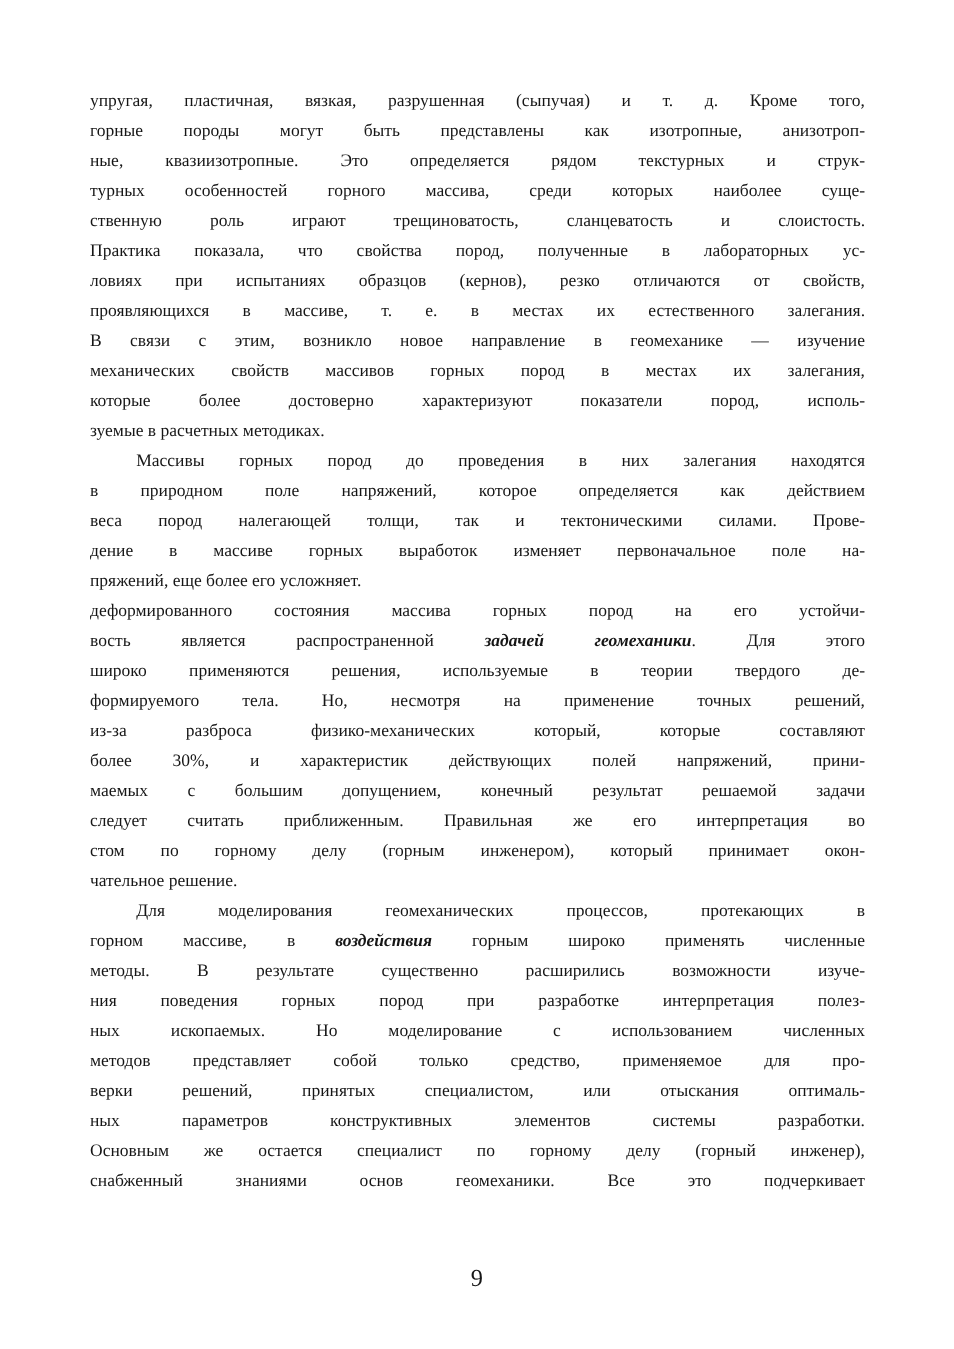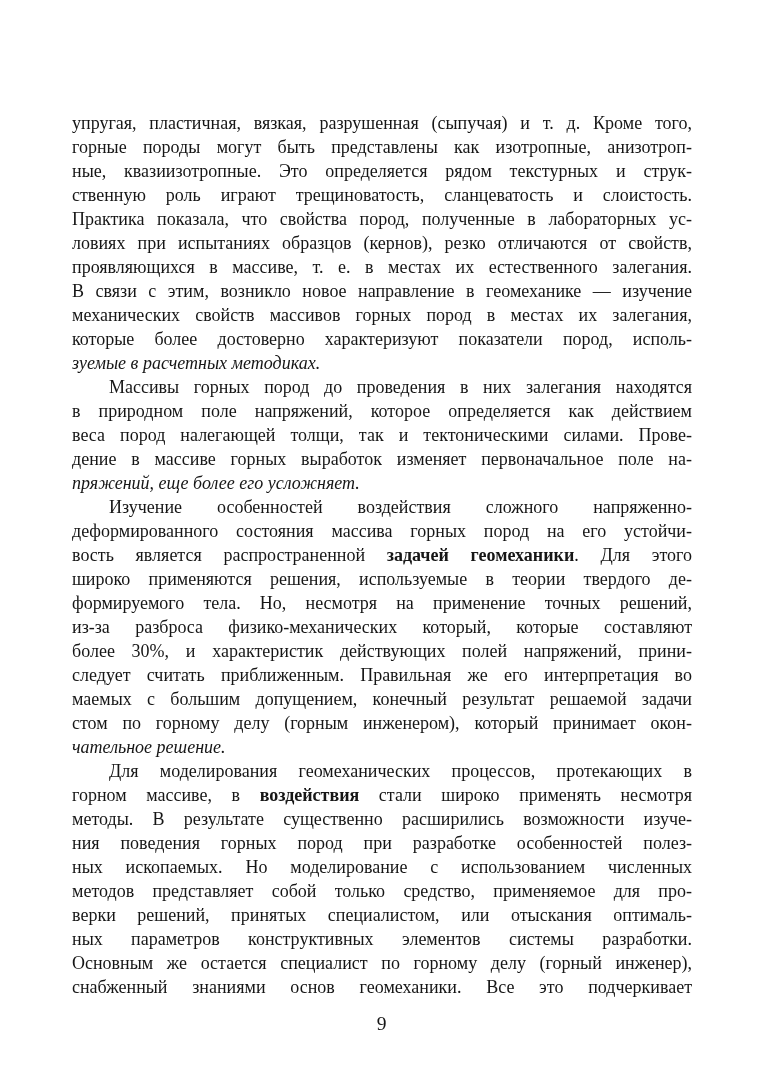--- a/index.html
+++ b/index.html
@@ -14,95 +14,94 @@
     background: #ffffff;
     overflow: hidden;
     font-family: "Liberation Serif", "DejaVu Serif", serif;
     color: #161616;
   }
   .text-block {
     position: absolute;
     left: 72px;
     top: 70px;
     width: 620px;
-    font-size: 18px;
+    font-size: 14px;
     line-height: 24px;
-    margin-top: 41px;
   }
   .paragraph { margin: 0; padding: 0; }
   .line {
     height: 24px;
     overflow: hidden;
     text-align: justify;
     text-align-last: justify;
     white-space: normal;
   }
   .line.end {
     text-align-last: left;
-    font-style: italic;
   }
   .line.indent {
     text-indent: 37px;
   }
   .bi {
     font-weight: bold;
+    font-style: italic;
   }
   .folio {
     position: absolute;
     left: 0;
     top: 1012px;
     width: 763px;
     text-align: center;
     font-size: 19.5px;
     line-height: 24px;
   }
 </style>
 </head>
 <body>
 
 <div class="page">
   <div class="text-block" id="text-block">
       <div class="paragraph">
         <div class="line"><span>упругая, пластичная, вязкая, разрушенная (сыпучая) и т. д. Кроме того,</span></div>
         <div class="line"><span>горные породы могут быть представлены как изотропные, анизотроп-</span></div>
         <div class="line"><span>ные, квазиизотропные. Это определяется рядом текстурных и струк-</span></div>
+        <div class="line"><span>турных особенностей горного массива, среди которых наиболее суще-</span></div>
         <div class="line"><span>ственную роль играют трещиноватость, сланцеватость и слоистость.</span></div>
         <div class="line"><span>Практика показала, что свойства пород, полученные в лабораторных ус-</span></div>
         <div class="line"><span>ловиях при испытаниях образцов (кернов), резко отличаются от свойств,</span></div>
         <div class="line"><span>проявляющихся в массиве, т. е. в местах их естественного залегания.</span></div>
         <div class="line"><span>В связи с этим, возникло новое направление в геомеханике — изучение</span></div>
         <div class="line"><span>механических свойств массивов горных пород в местах их залегания,</span></div>
         <div class="line"><span>которые более достоверно характеризуют показатели пород, исполь-</span></div>
         <div class="line end"><span>зуемые в расчетных методиках.</span></div>
       </div>
       <div class="paragraph">
         <div class="line indent"><span>Массивы горных пород до проведения в них залегания находятся</span></div>
         <div class="line"><span>в природном поле напряжений, которое определяется как действием</span></div>
         <div class="line"><span>веса пород налегающей толщи, так и тектоническими силами. Прове-</span></div>
         <div class="line"><span>дение в массиве горных выработок изменяет первоначальное поле на-</span></div>
         <div class="line end"><span>пряжений, еще более его усложняет.</span></div>
       </div>
       <div class="paragraph">
-        <div class="line indent"><span>Изучение особенностей воздействия сложного напряженно-</span></div>
         <div class="line"><span>деформированного состояния массива горных пород на его устойчи-</span></div>
         <div class="line"><span>вость является распространенной </span><span class="bi">задачей геомеханики</span><span>. Для этого</span></div>
         <div class="line"><span>широко применяются решения, используемые в теории твердого де-</span></div>
         <div class="line"><span>формируемого тела. Но, несмотря на применение точных решений,</span></div>
         <div class="line"><span>из-за разброса физико-механических который, которые составляют</span></div>
         <div class="line"><span>более 30%, и характеристик действующих полей напряжений, прини-</span></div>
+        <div class="line"><span>маемых с большим допущением, конечный результат решаемой задачи</span></div>
         <div class="line"><span>следует считать приближенным. Правильная же его интерпретация во</span></div>
-        <div class="line"><span>маемых с большим допущением, конечный результат решаемой задачи</span></div>
         <div class="line"><span>стом по горному делу (горным инженером), который принимает окон-</span></div>
         <div class="line end"><span>чательное решение.</span></div>
       </div>
       <div class="paragraph">
         <div class="line indent"><span>Для моделирования геомеханических процессов, протекающих в</span></div>
-        <div class="line"><span>горном массиве, в </span><span class="bi">воздействия</span><span> стали широко применять несмотря</span></div>
+        <div class="line"><span>горном массиве, в </span><span class="bi">воздействия</span><span> горным широко применять численные</span></div>
         <div class="line"><span>методы. В результате существенно расширились возможности изуче-</span></div>
-        <div class="line"><span>ния поведения горных пород при разработке особенностей полез-</span></div>
+        <div class="line"><span>ния поведения горных пород при разработке интерпретация полез-</span></div>
         <div class="line"><span>ных ископаемых. Но моделирование с использованием численных</span></div>
         <div class="line"><span>методов представляет собой только средство, применяемое для про-</span></div>
         <div class="line"><span>верки решений, принятых специалистом, или отыскания оптималь-</span></div>
         <div class="line"><span>ных параметров конструктивных элементов системы разработки.</span></div>
         <div class="line"><span>Основным же остается специалист по горному делу (горный инженер),</span></div>
         <div class="line"><span>снабженный знаниями основ геомеханики. Все это подчеркивает</span></div>
       </div>
     </div>
   <div class="folio">9</div>
 </div>

